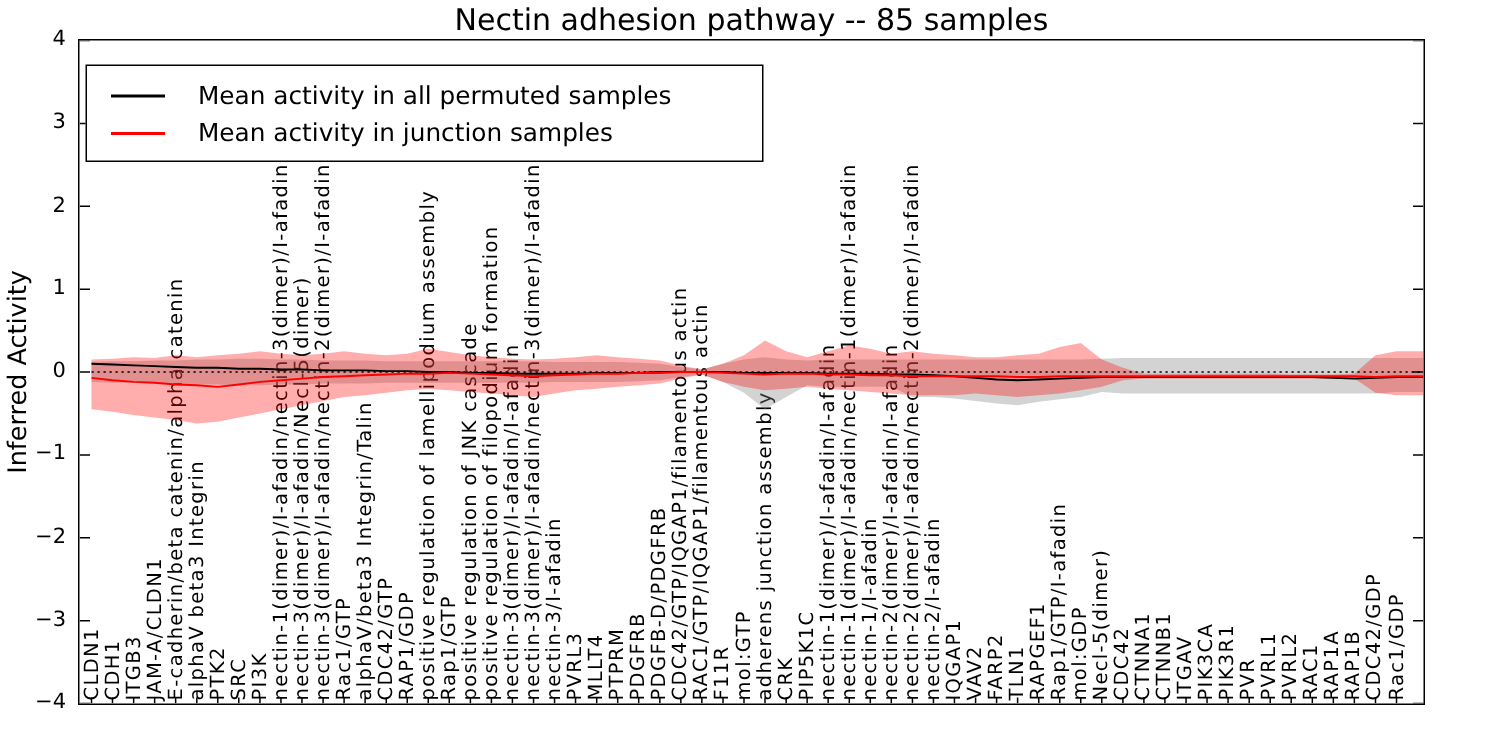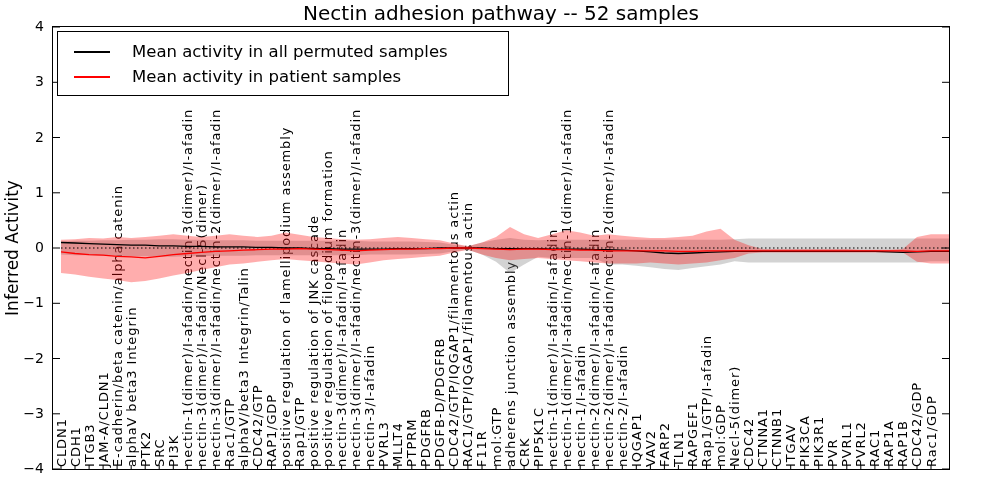--- a/index.html
+++ b/index.html
@@ -11,31 +11,31 @@
                 white-space:nowrap;font-size:17px;}
   .x-axis-title{position:absolute;left:52px;top:476px;width:898px;text-align:center;font-size:17px;}
   .plot-area{position:absolute;left:52px;top:26px;width:898px;height:444px;
              border:1px solid #000;box-sizing:border-box;overflow:hidden;background:#fff;}
   .xlabels{position:absolute;left:0;top:0;width:100%;height:100%;}
   .xtick{position:absolute;bottom:2px;transform-origin:0 100%;transform:rotate(-90deg);
          white-space:nowrap;font-size:13px;line-height:13px;letter-spacing:0.9px;color:#000;}
   .chart-svg{position:absolute;left:0;top:0;}
   .yticklabels{position:absolute;left:0;top:0;}
   .ytick{position:absolute;left:0;width:44px;text-align:right;font-size:14px;line-height:16px;}
-  .legend{position:absolute;left:57px;top:31px;width:452px;height:65px;background:#ffffff;
+  .legend{position:absolute;left:57px;top:43px;width:452px;height:65px;background:#ffffff;
           border:1px solid #000;box-sizing:border-box;padding:7px 0 0 16px;}
   .legend-row{display:flex;align-items:center;height:25px;}
   .legend-swatch{width:36px;height:2px;margin-right:22px;flex:0 0 auto;}
   .legend-label{font-size:16.5px;white-space:nowrap;}
 </style>
 </head>
 <body>
 
 <div class="figure">
-  <div class="chart-title">Nectin adhesion pathway -- 52 samples</div>
+  <div class="chart-title">Nectin adhesion pathway -- 85 samples</div>
   <div class="y-axis-title">Inferred Activity</div>
 
   <div class="yticklabels" id="yticklabels">
       <div class="ytick" style="top: 18px;">4</div>
       <div class="ytick" style="top: 73.25px;">3</div>
       <div class="ytick" style="top: 128.5px;">2</div>
       <div class="ytick" style="top: 183.75px;">1</div>
       <div class="ytick" style="top: 239px;">0</div>
       <div class="ytick" style="top: 294.25px;">−1</div>
       <div class="ytick" style="top: 349.5px;">−2</div>
@@ -199,16 +199,16 @@
       </svg>
   </div>
 
   <div class="legend">
     <div class="legend-row">
       <span class="legend-swatch" style="background: rgb(0, 0, 0);"></span>
       <span class="legend-label">Mean activity in all permuted samples</span>
     </div>
     <div class="legend-row">
       <span class="legend-swatch" style="background: rgb(255, 0, 0);"></span>
-      <span class="legend-label">Mean activity in patient samples</span>
+      <span class="legend-label">Mean activity in junction samples</span>
     </div>
   </div>
 </div>
 
 </body></html>

